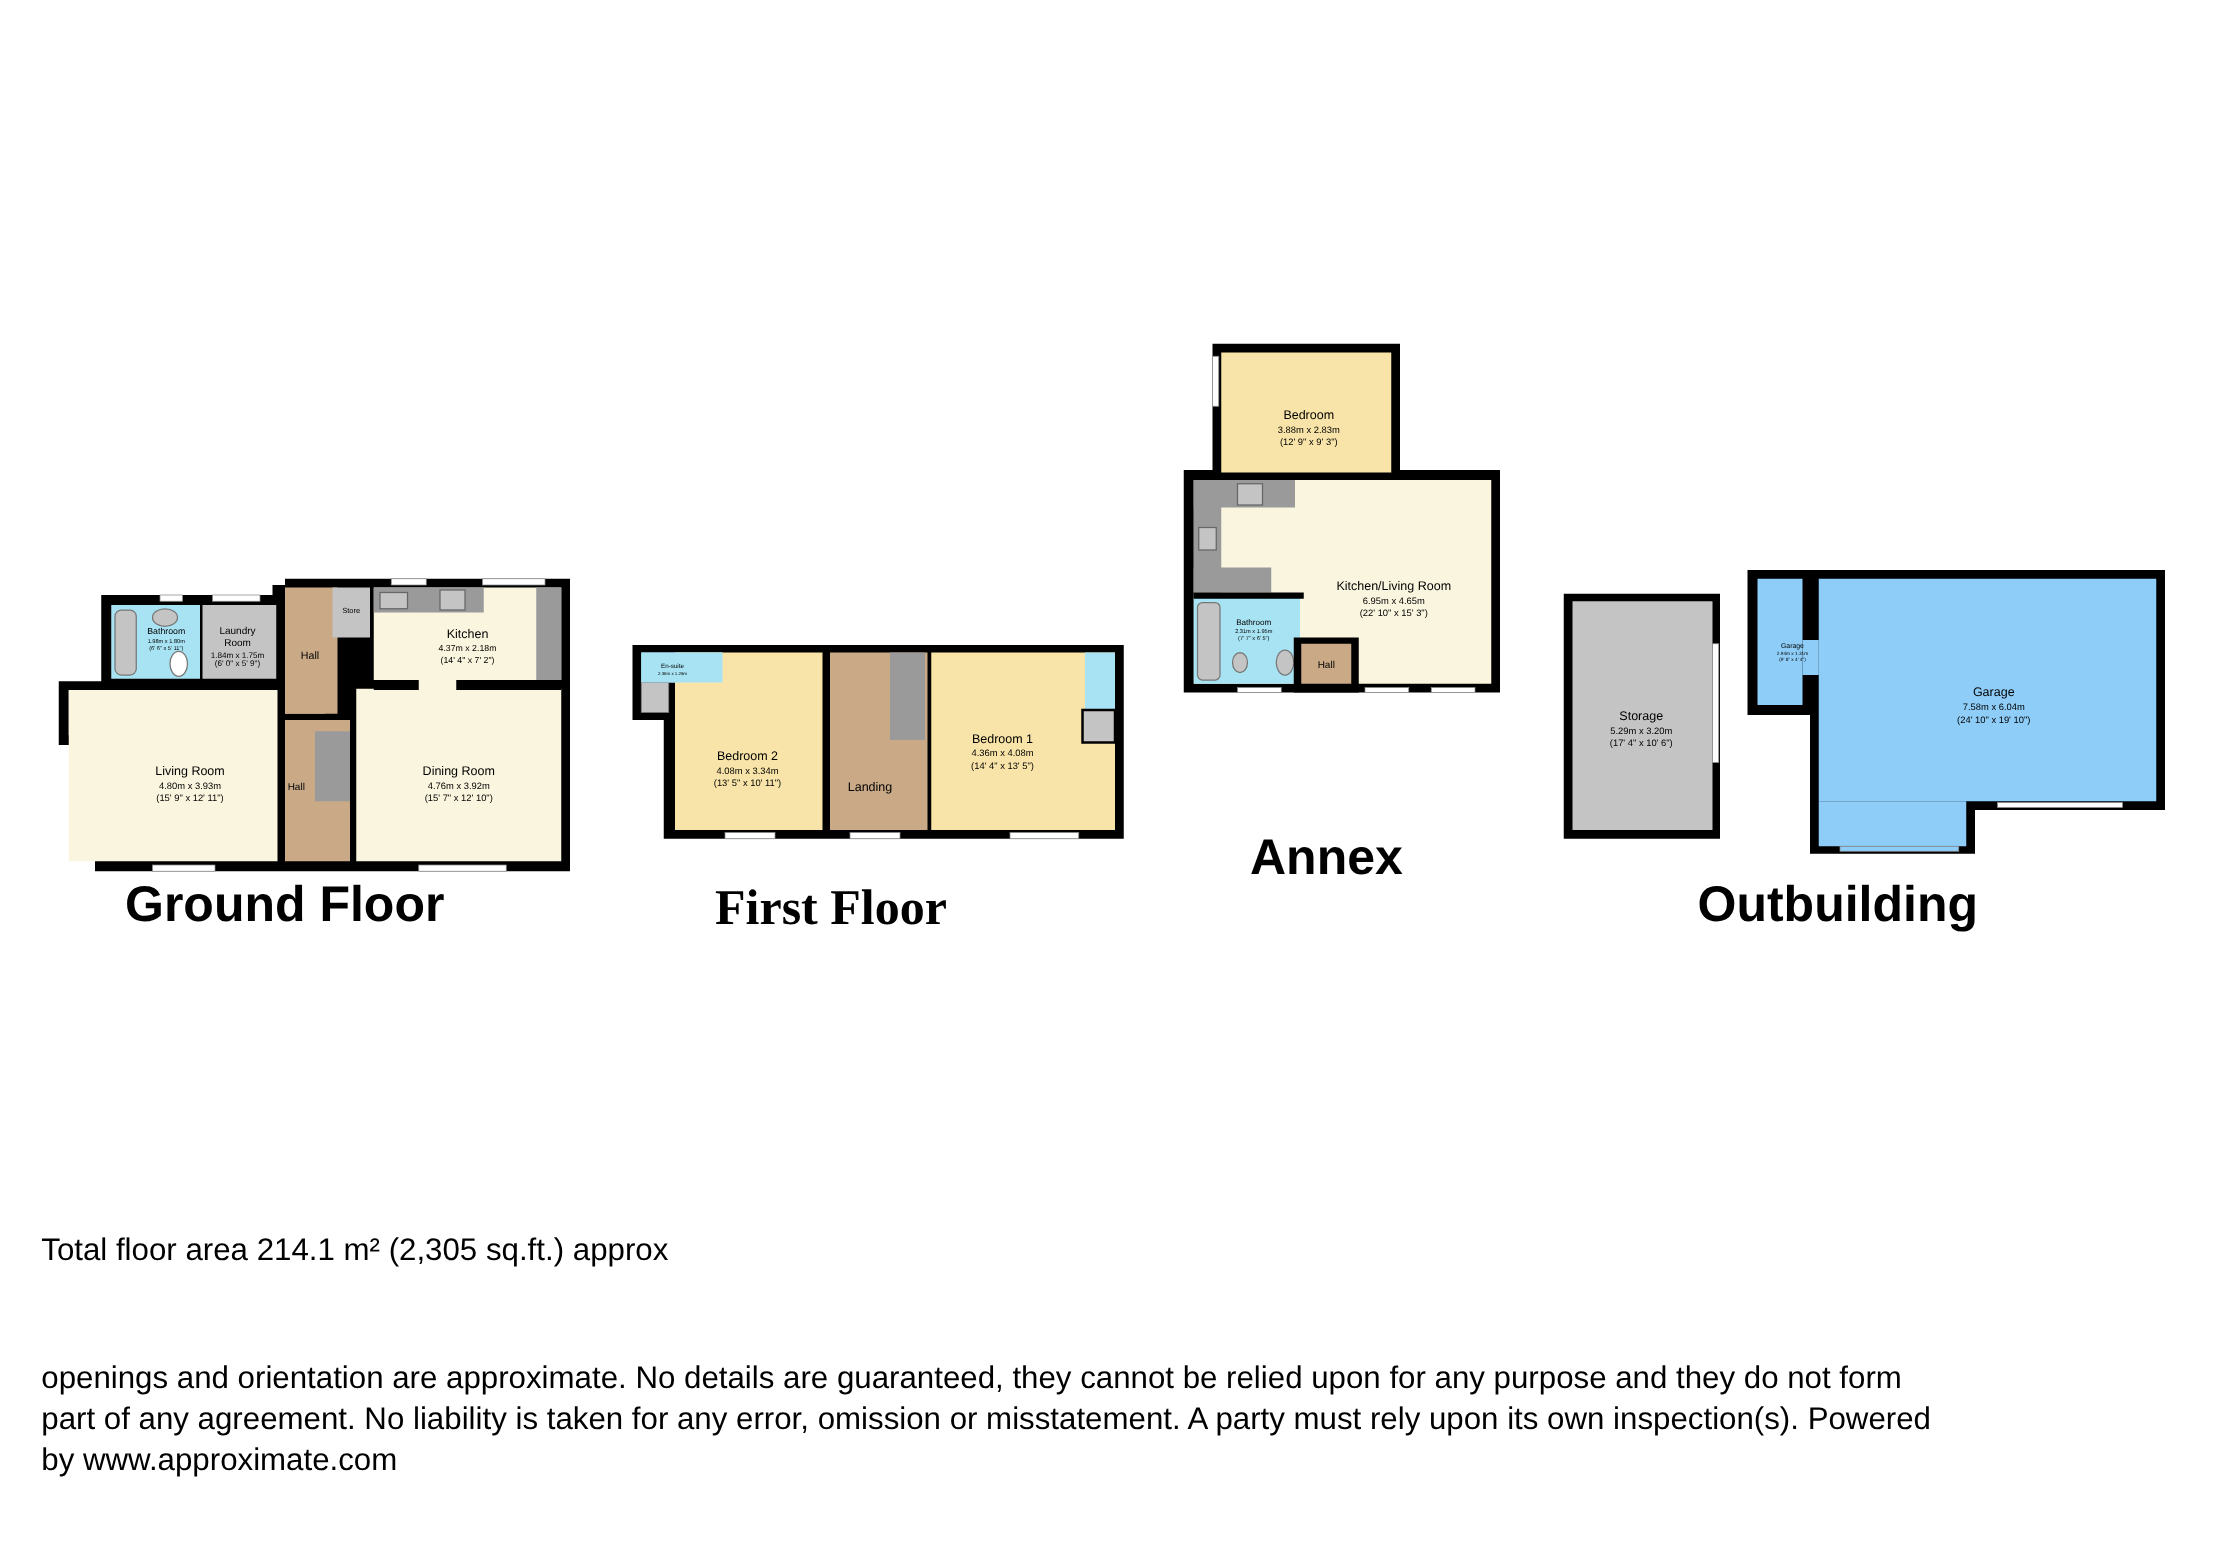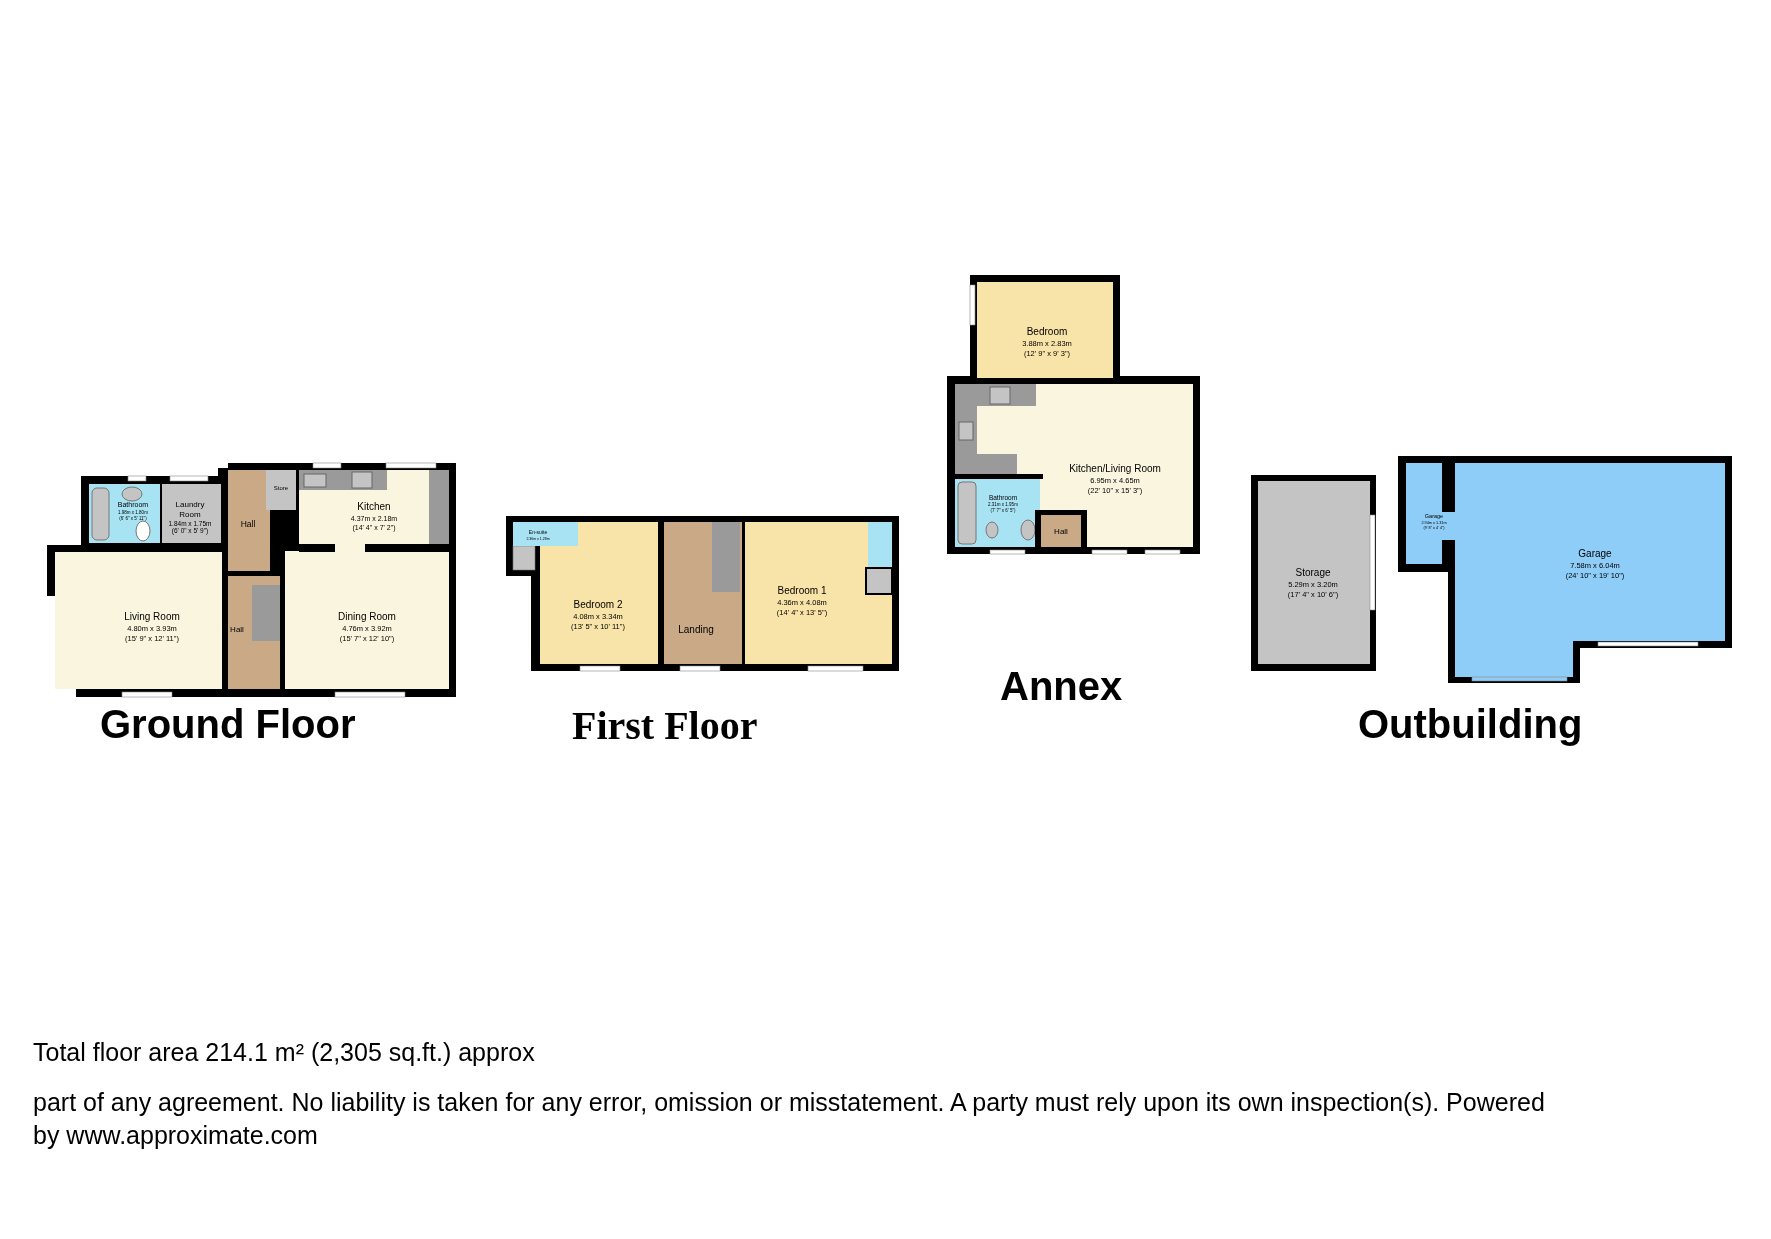--- a/index.html
+++ b/index.html
@@ -166,17 +166,18 @@
     <text class="room-label" x="1595" y="568" font-size="7.5">7.58m x 6.04m</text>
     <text class="room-label" x="1595" y="578" font-size="7.5">(24' 10" x 19' 10")</text>
   </g>
 </svg>
 
 <div class="heading" style="left:100px; top:702px;">Ground Floor</div>
 <div class="heading" style="left:572px; top:702px;font-family:Liberation Serif, serif;">First Floor</div>
 <div class="heading" style="left:1000px; top:664px;">Annex</div>
 <div class="heading" style="left:1358px; top:702px;text-align:center;">Outbuilding</div>
 
-<div class="footer" style="top:1036px;">Total floor area 214.1 m² (2,305 sq.ft.) approx</div>
+<div class="footer" style="top:984px;">Total floor area 214.1 m² (2,305 sq.ft.) approx</div>
 <div class="footer" style="top:1086px;">
+  <div>openings and orientation are approximate. No details are guaranteed, they cannot be relied upon for any purpose and they do not form</div>
   <div>part of any agreement. No liability is taken for any error, omission or misstatement. A party must rely upon its own inspection(s). Powered</div>
   <div>by www.approximate.com</div>
 </div>
 
 </body></html>

